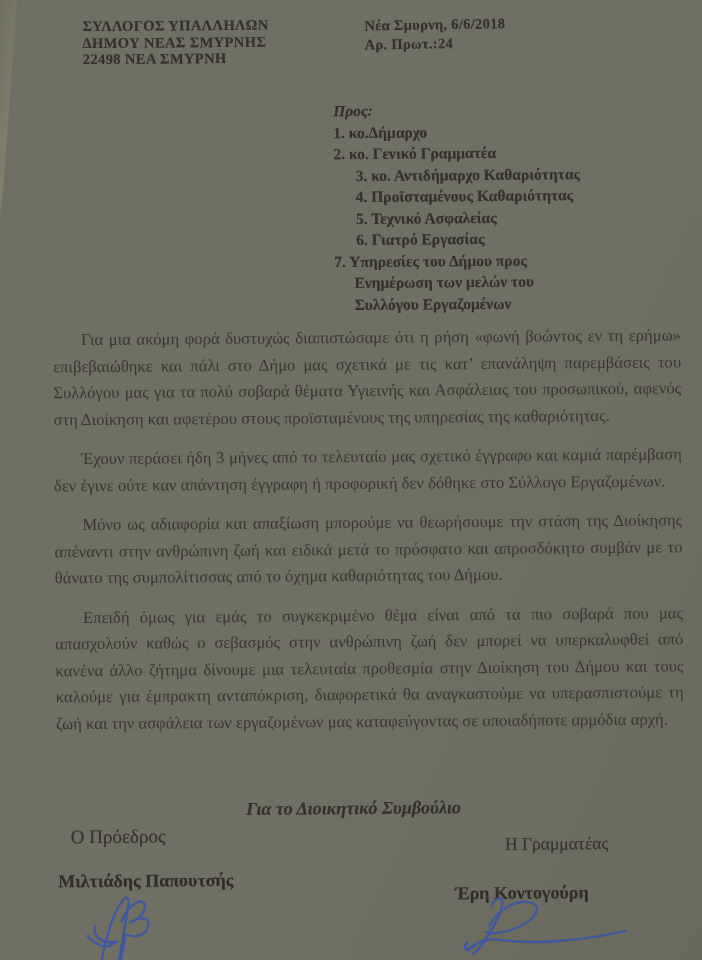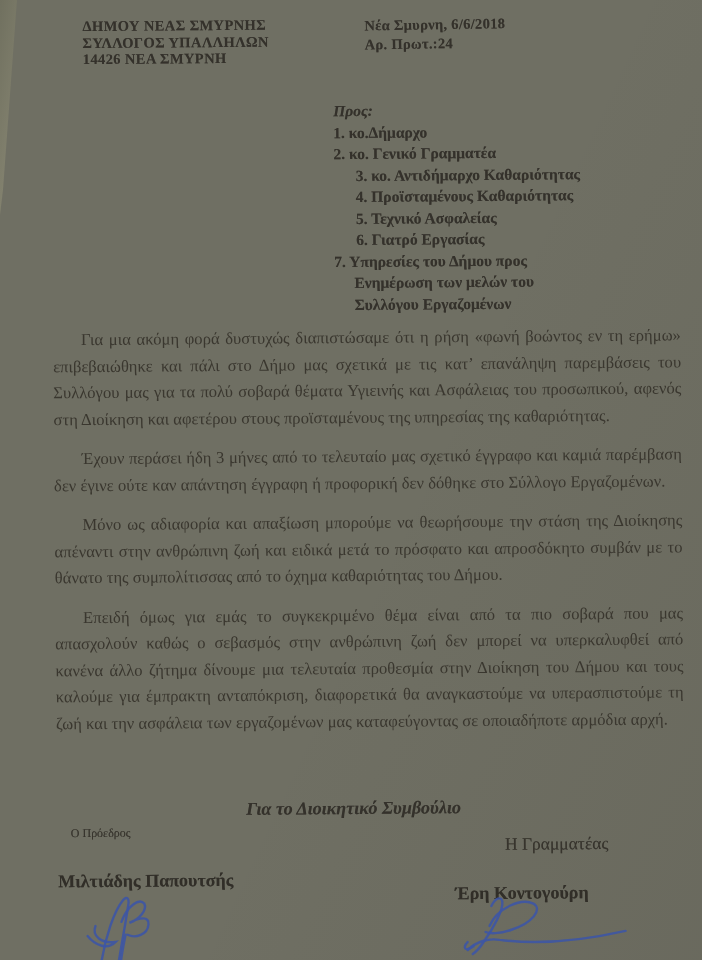--- a/index.html
+++ b/index.html
@@ -37,43 +37,43 @@
 
   .recipients{position:absolute;left:336px;top:100px;font-weight:bold;font-size:15.5px;line-height:21.5px;color:#34312b;}
   .recipients .label{font-style:italic;}
   .recipients .item.indent{padding-left:22px;}
   .recipients .item.indent2{padding-left:20px;}
 
   .body-text{position:absolute;left:54px;top:325px;width:628px;font-size:16.6px;line-height:26.5px;color:#3a372f;}
   .body-text p{margin:0 0 13px 0;text-align:justify;text-indent:28px;}
 
   .closing-heading{position:absolute;left:0;top:798px;width:702px;text-align:center;font-weight:bold;font-style:italic;font-size:18px;color:#34312b;}
-  .role-left{position:absolute;left:68px;top:824px;font-size:12px;}
+  .role-left{position:absolute;left:68px;top:824px;font-size:19px;}
   .role-right{position:absolute;left:502px;top:835px;font-size:17.5px;}
   .name-left{position:absolute;left:55px;top:869px;font-weight:bold;font-size:18px;color:#312e28;}
   .name-right{position:absolute;left:452px;top:884px;font-weight:bold;font-size:18px;color:#312e28;}
 
   .sig{position:absolute;}
   .sig-left{left:78px;top:890px;}
   .sig-right{left:436px;top:893px;}
   .sig svg path{fill:none;stroke:#3c55a6;stroke-width:2.4;stroke-linecap:round;opacity:0.88;}
 </style>
 </head>
 <body>
 
 <div class="page">
   <div class="table-edge"></div>
   <div class="paper-shade"></div>
 
   <div class="content">
 
     <div class="org-block soft">
+      <div>ΣΥΛΛΟΓΟΣ ΥΠΑΛΛΗΛΩΝ</div>
       <div>ΔΗΜΟΥ ΝΕΑΣ ΣΜΥΡΝΗΣ</div>
-      <div>ΣΥΛΛΟΓΟΣ ΥΠΑΛΛΗΛΩΝ</div>
-      <div>14426 ΝΕΑ ΣΜΥΡΝΗ</div>
+      <div>22498 ΝΕΑ ΣΜΥΡΝΗ</div>
     </div>
 
     <div class="ref-block soft">
       <div>Νέα Σμυρνη, 6/6/2018</div>
       <div>Αρ. Πρωτ.:24</div>
     </div>
 
     <div class="recipients soft">
       <div class="label">Προς:</div>
       <div class="item">1. κο.Δήμαρχο</div>

